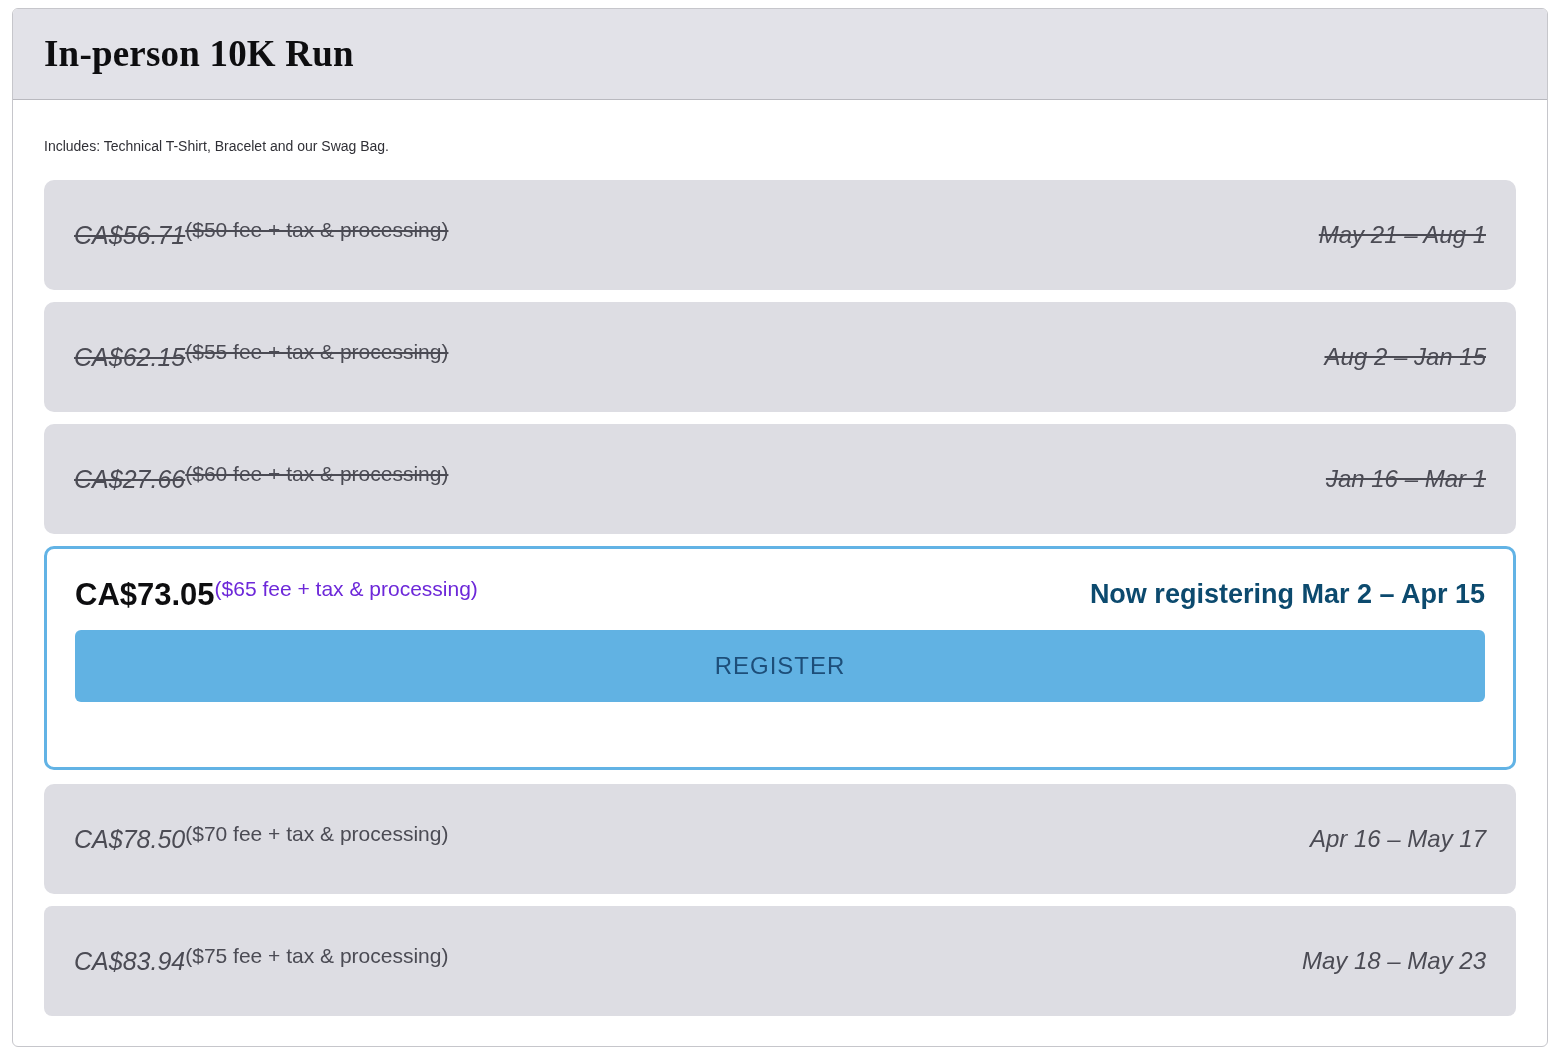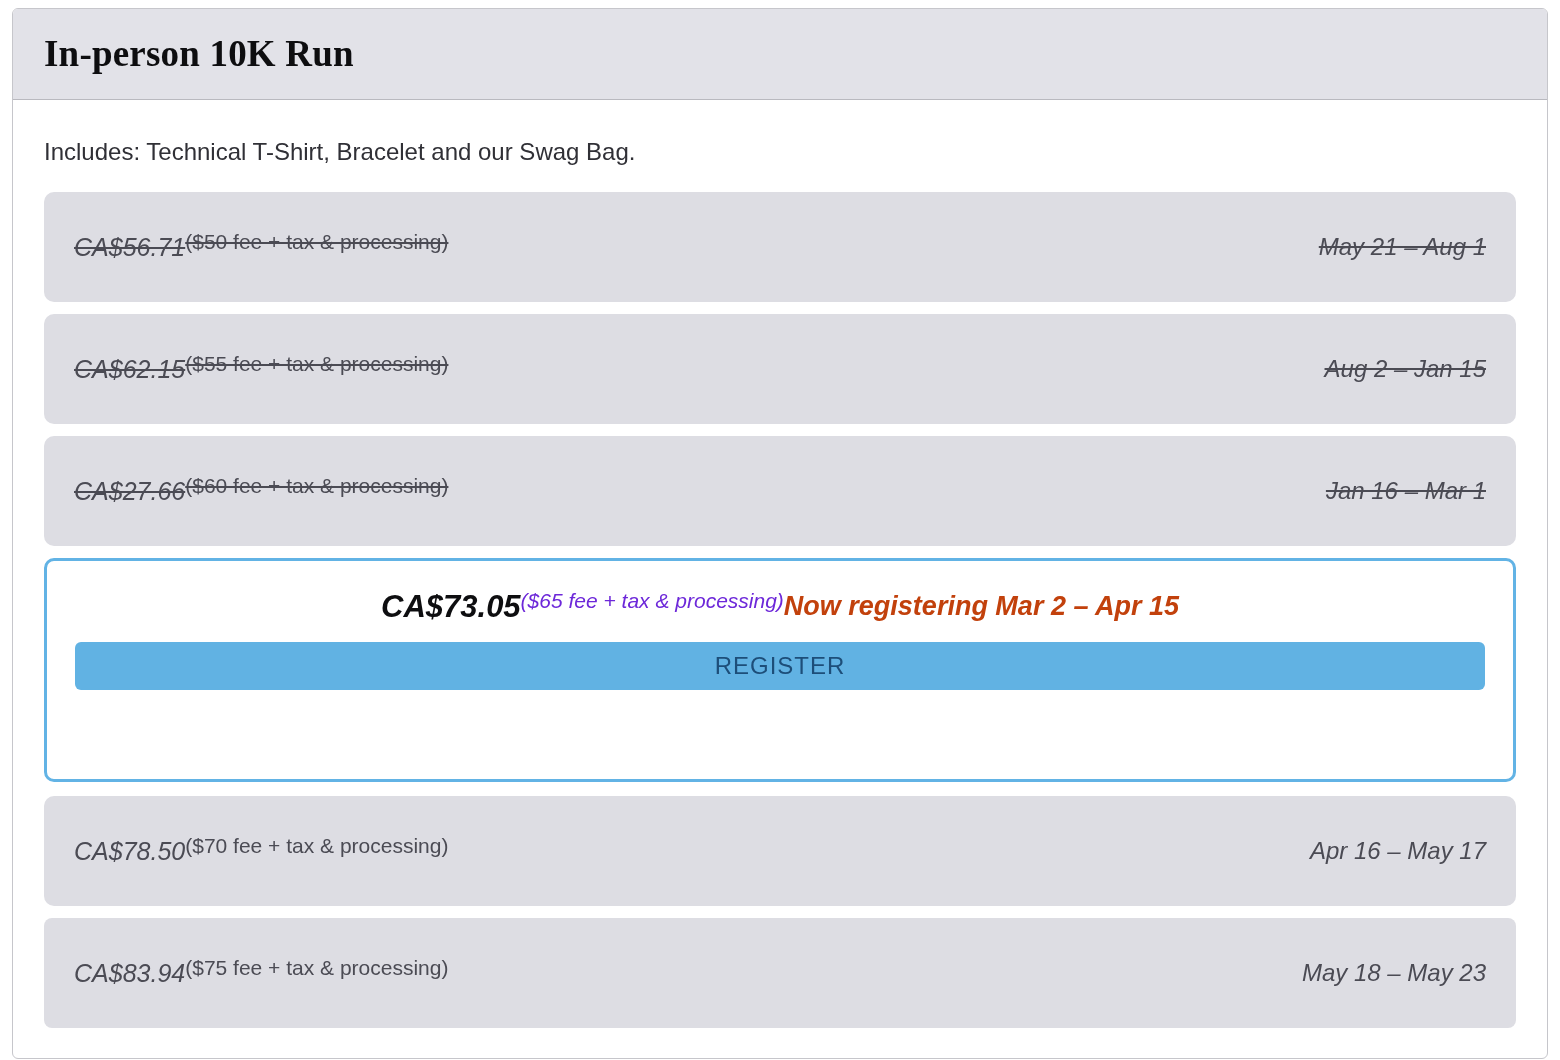--- a/index.html
+++ b/index.html
@@ -24,21 +24,21 @@
   .card-title {
     font-size: 37px;
     font-weight: 700;
     color: #0e0e10;
     letter-spacing: 0.2px;
   }
   .card-body {
     padding: 38px 31px 30px 31px;
   }
   .includes {
-    font-size: 24px;
+    font-size: 14px;
     color: #303036;
     margin-bottom: 26px;
   }
   .tier {
     background: #dddde3;
     border-radius: 10px;
     min-height: 110px;
     margin-bottom: 12px;
     padding: 20px 30px;
     display: flex;
@@ -74,45 +74,44 @@
     border-radius: 10px;
     margin-bottom: 14px;
     padding: 25px 28px 27px 28px;
     min-height: 224px;
     display: block;
     color: #111111;
   }
   .tier--active .active-top {
     display: flex;
     align-items: center;
-    justify-content: center;
+    justify-content: space-between;
     margin-bottom: 14px;
-    font-style: italic;
   }
   .tier--active .tier-price {
     font-size: 31px;
     font-weight: 700;
     color: #0e0e10;
     line-height: 1.35;
   }
   .tier--active .tier-detail {
     font-size: 21px;
     color: #6d28d9;
   }
   .tier--active .tier-dates {
     font-size: 27px;
     font-weight: 700;
-    color: #c2410c;
+    color: #0c4a6e;
   }
   .register-btn {
     display: flex;
     align-items: center;
     justify-content: center;
     width: 100%;
-    height: 48px;
+    height: 72px;
     background: #61b2e3;
     border: none;
     border-radius: 6px;
     color: #1d4e79;
     font-family: "Liberation Sans", "DejaVu Sans", sans-serif;
     font-size: 24px;
     letter-spacing: 1px;
     cursor: pointer;
   }
   .tier:last-child { margin-bottom: 0; border-radius: 8px; }

